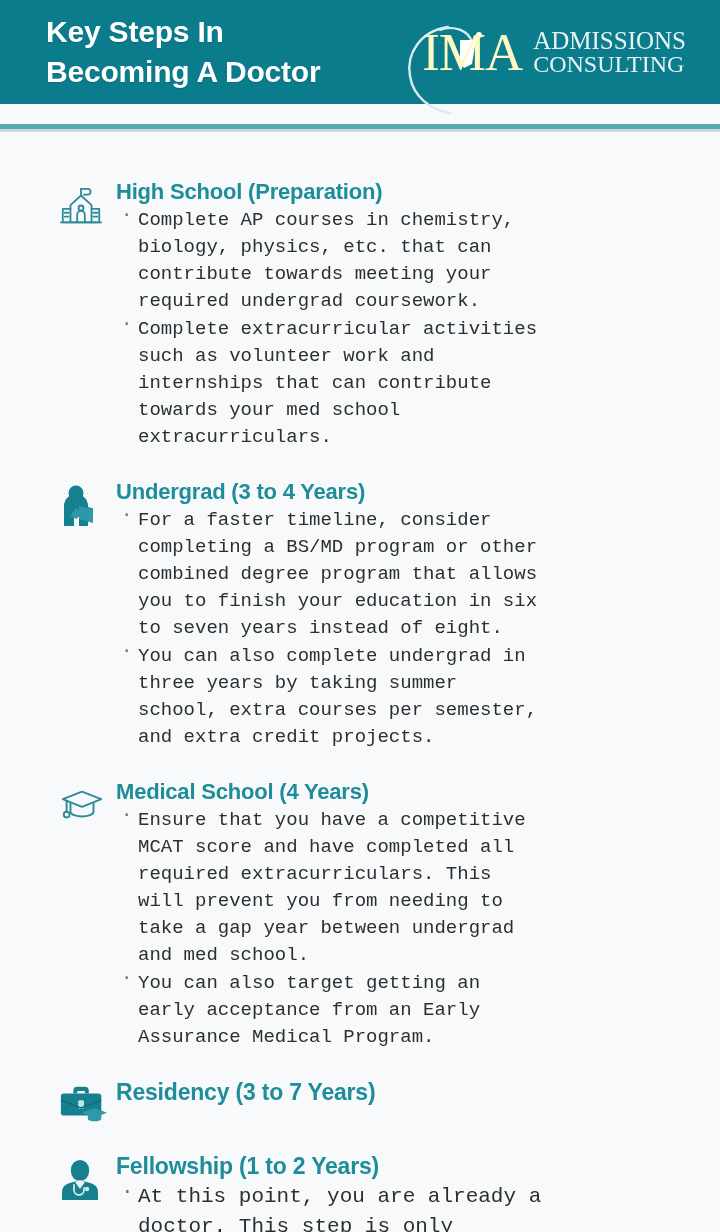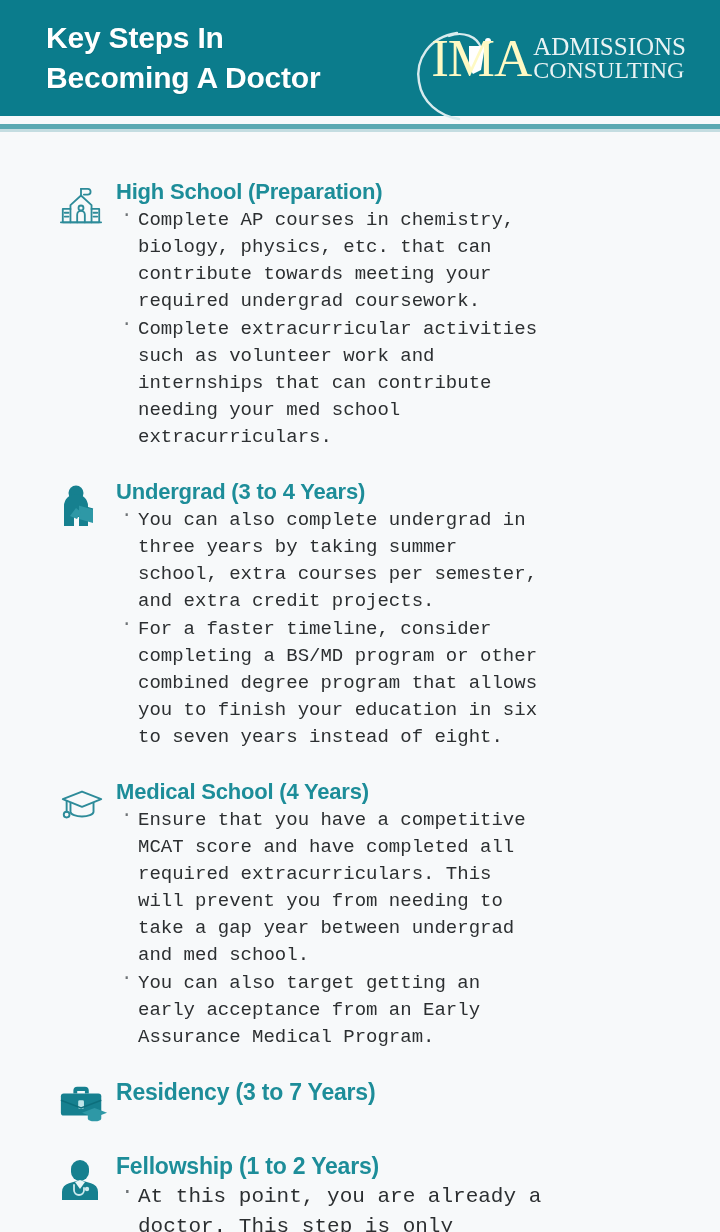--- a/index.html
+++ b/index.html
@@ -15,21 +15,21 @@
     font-family: "Liberation Sans", sans-serif;
     overflow: hidden;
     position: relative;
   }
 
   
   .header {
     position: absolute;
     top: 0; left: 0;
     width: 720px;
-    height: 116px;
+    height: 104px;
     background: #0b7c8c;
     display: flex;
     align-items: center;
     justify-content: space-between;
     padding: 0 34px 0 46px;
   }
   .header-underline {
     position: absolute;
     top: 124px; left: 0;
     width: 720px;
@@ -78,21 +78,21 @@
     position: relative;
     padding-left: 14px;
     z-index: 2;
   }
   .logo-words {
     display: flex;
     flex-direction: column;
     color: #e9f3f4;
     font-family: "Liberation Serif", serif;
     line-height: 0.97;
-    margin-left: 2px;
+    margin-left: 11px;
     margin-top: 2px;
     z-index: 2;
   }
   .logo-words span { font-size: 25px; letter-spacing: 0px; }
   .logo-words span.w2 { font-size: 24px; }
 
   
   .content {
     position: absolute;
     top: 132px; left: 0;
@@ -194,21 +194,21 @@
           <path d="M35 26 h8 v14 h-8"></path>
           <path d="M7 30 h4 M7 34 h4 M37 30 h4 M37 34 h4"></path>
           <path d="M3 40 h42"></path>
         </g>
       </svg>
     </div>
     <div class="step-body">
       <div class="step-heading">High School (Preparation)</div>
       <ul class="bullets">
         <li>Complete AP courses in chemistry, biology, physics, etc. that can contribute towards meeting your required undergrad coursework.</li>
-        <li>Complete extracurricular activities such as volunteer work and internships that can contribute needing your med school extracurriculars.</li>
+        <li>Complete extracurricular activities such as volunteer work and internships that can contribute towards your med school extracurriculars.</li>
       </ul>
     </div>
   </div>
 
   <div class="step">
     <div class="step-icon">
       <svg width="44" height="48" viewBox="0 0 44 48">
         <g fill="#16808f">
           <circle cx="18" cy="9" r="7.5"></circle>
           <path d="M6 22 a12 12 0 0 1 24 0 v20 h-9 v-9 h-5 v9 H6 Z"></path>
@@ -216,22 +216,22 @@
         <g fill="#2e98a6">
           <path d="M21 21 l14 4 v14 l-14 -4 Z"></path>
           <path d="M21 21 l14 4" stroke="#16808f" stroke-width="1.2"></path>
         </g>
         <path d="M12 32 l6 -8 l5 4 l-4 7 Z" fill="#2e98a6"></path>
       </svg>
     </div>
     <div class="step-body">
       <div class="step-heading">Undergrad (3 to 4 Years)</div>
       <ul class="bullets">
+        <li>For a faster timeline, consider completing a BS/MD program or other combined degree program that allows you to finish your education in six to seven years instead of eight.</li>
         <li>You can also complete undergrad in three years by taking summer school, extra courses per semester, and extra credit projects.</li>
-        <li>For a faster timeline, consider completing a BS/MD program or other combined degree program that allows you to finish your education in six to seven years instead of eight.</li>
       </ul>
     </div>
   </div>
 
   <div class="step">
     <div class="step-icon">
       <svg width="48" height="40" viewBox="0 0 50 40">
         <g fill="none" stroke="#2d8b99" stroke-width="2" stroke-linejoin="round" stroke-linecap="round">
           <path d="M25 7 L45 15 L25 23 L5 15 Z"></path>
           <path d="M13 19 v9 c0 3 6 5 12 5 s12 -2 12 -5 v-9"></path>

